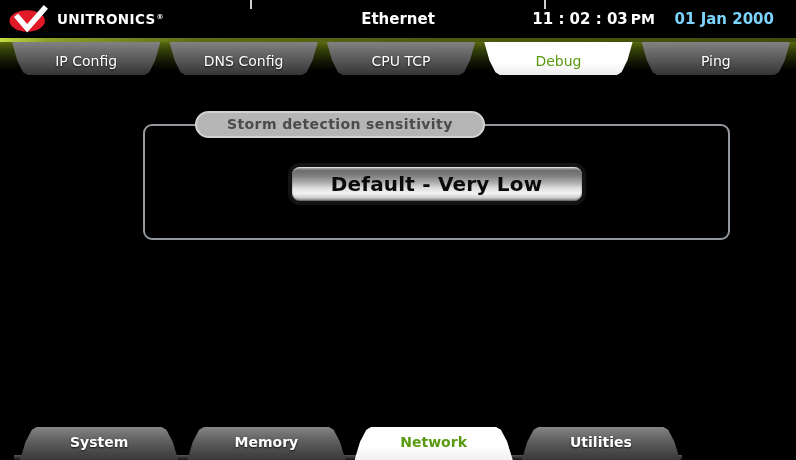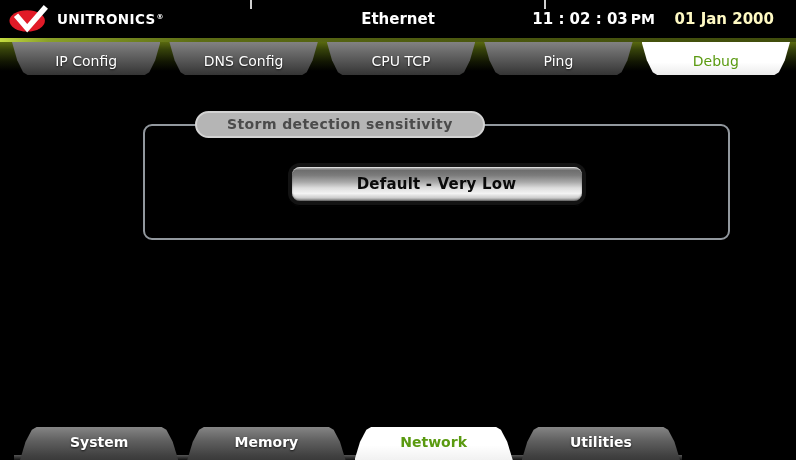--- a/index.html
+++ b/index.html
@@ -9,21 +9,21 @@
   
   .topbar{position:absolute;top:0;left:0;width:796px;height:38px;background:#000;}
   .logo{position:absolute;left:8px;top:5px;display:flex;align-items:center;gap:5px;}
   .brand{color:#fff;font-weight:bold;font-size:13.5px;letter-spacing:.4px;white-space:nowrap;}
   .brand .tm{font-size:7px;vertical-align:super;margin-left:1px;}
   .titlebar-title{position:absolute;left:0;top:0;width:100%;height:38px;line-height:38px;
     text-align:center;color:#fff;font-weight:bold;font-size:15px;pointer-events:none;}
   .clock{position:absolute;right:141px;top:0;height:38px;line-height:38px;color:#fff;
     font-weight:bold;font-size:15px;display:flex;align-items:center;}
   .clock .mer{margin-left:3px;font-size:14px;}
-  .datebox{position:absolute;right:22px;top:0;height:38px;line-height:38px;color:#fef9c3;
+  .datebox{position:absolute;right:22px;top:0;height:38px;line-height:38px;color:#7dd3fc;
     font-weight:bold;font-size:15px;}
   .tick{position:absolute;top:0;width:2px;height:9px;background:#cfcfcf;}
   .tick.t1{left:250px;} .tick.t2{left:544px;}
 
   
   .green-strip{position:absolute;top:38px;left:0;width:796px;height:4px;
     background:linear-gradient(90deg,#c3da40 0%,#8aa028 6%,#5d6d15 25%,#4b580f 60%,#404d0c 100%);}
   .top-tabs{position:absolute;top:42px;left:0;width:796px;height:34px;box-sizing:border-box;
     background:linear-gradient(180deg,#59690f 0%,#36420a 22%,#121603 58%,#000 85%);
     display:flex;gap:9px;padding:0 6px 0 12px;}
@@ -40,21 +40,21 @@
     border:2px solid #92989e;border-radius:9px;background:#000;}
   .groupbox.g1{top:124px;} .groupbox.g2{top:262px;}
   .pill{position:absolute;top:-15px;left:50px;height:27px;line-height:23px;box-sizing:border-box;
     padding:0 30px;background:#b5b5b5;border:2px solid #d3d3d3;border-radius:15px;
     color:#4b4b4b;font-weight:bold;font-size:14px;letter-spacing:.4px;white-space:nowrap;}
   .btn-outer{position:absolute;top:37px;left:50%;transform:translateX(-50%);
     width:298px;height:42px;box-sizing:border-box;padding:4px;background:#131313;border-radius:12px;
     box-shadow:0 0 0 1px #000,0 1px 1px rgba(255,255,255,.08);cursor:pointer;}
   .btn-inner{width:100%;height:100%;border-radius:8px;display:flex;align-items:center;justify-content:center;
     background:linear-gradient(180deg,#c2c2c2 0%,#6e6e6e 10%,#7b7b7b 24%,#a8a8a8 44%,#dedede 62%,#f3f3f3 78%,#cecece 90%,#8d8d8d 100%);
-    color:#0a0a0a;font-weight:bold;font-size:15px;letter-spacing:.2px;
+    color:#0a0a0a;font-weight:bold;font-size:20px;letter-spacing:.2px;
     box-shadow:inset 0 1px 0 rgba(255,255,255,.55),inset 0 -1px 2px rgba(0,0,0,.35);}
 
   
   .bottom-area{position:absolute;bottom:0;left:0;width:684px;height:33px;}
   .bstrip{position:absolute;bottom:0;left:14px;width:668px;height:5px;
     background:linear-gradient(180deg,#565656 0%,#303030 55%,#161616 100%);}
   .bottom-tabs{position:absolute;bottom:0;left:20px;width:660px;height:33px;display:flex;gap:9px;}
   .btab{flex:1;height:33px;box-sizing:border-box;padding-bottom:4px;
     clip-path:polygon(10.5% 0,89.5% 0,92.5% 8%,96.5% 45%,100% 100%,0 100%,3.5% 45%,7.5% 8%);
     background:linear-gradient(180deg,#858585 0%,#616161 40%,#424242 85%,#3a3a3a 100%);
@@ -85,22 +85,22 @@
     <div class="tick t1"></div>
     <div class="tick t2"></div>
   </header>
 
   <div class="green-strip"></div>
 
   <nav class="top-tabs">
     <div class="ttab">IP Config</div>
     <div class="ttab">DNS Config</div>
     <div class="ttab">CPU TCP</div>
+    <div class="ttab active">Debug</div>
     <div class="ttab">Ping</div>
-    <div class="ttab active">Debug</div>
   </nav>
 
   <section class="groupbox g1">
     <div class="pill">Storm detection sensitivity</div>
     <div class="btn-outer">
       <div class="btn-inner">Default - Very Low</div>
     </div>
   </section>
 
 

